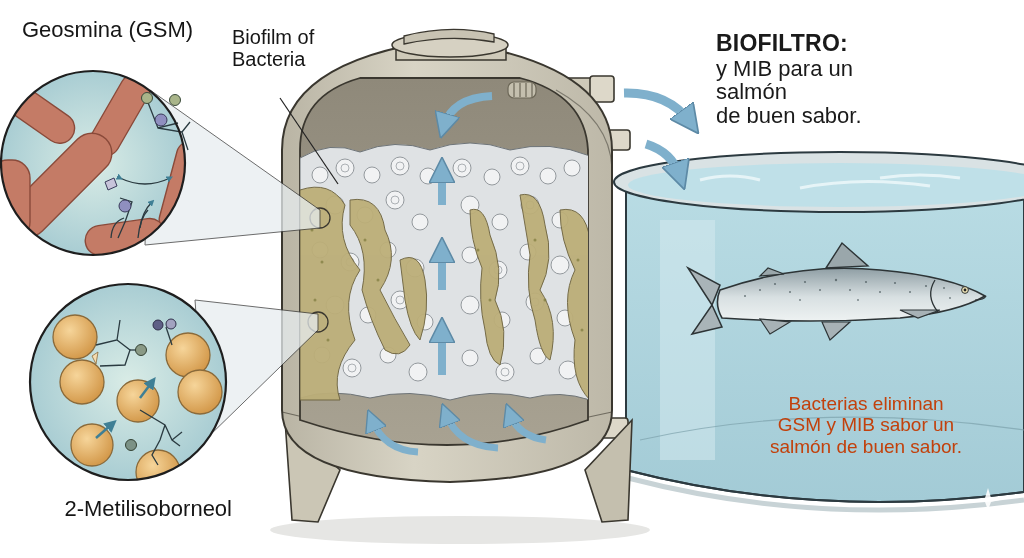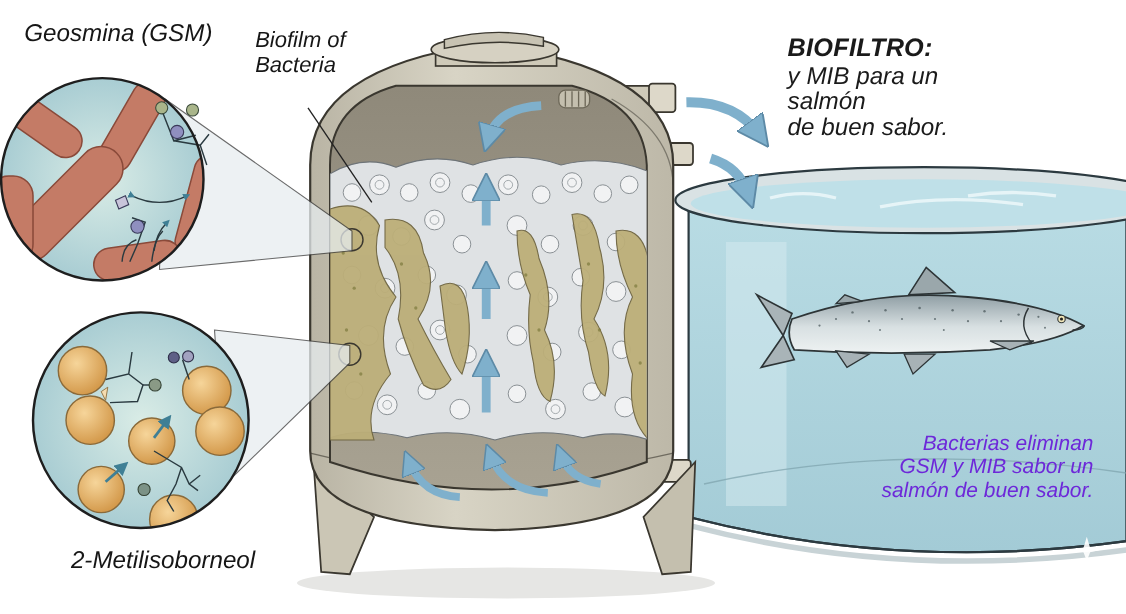--- a/index.html
+++ b/index.html
@@ -1,27 +1,27 @@
 <!DOCTYPE html>
 <html><head>
 <meta charset="utf-8">
 <style>
   html, body { margin:0; padding:0; }
   body { width:1024px; height:558px; background:#ffffff; overflow:hidden; position:relative;
          font-family:"Liberation Sans", "DejaVu Sans", sans-serif; color:#1a1a1a; }
-  .stage { position:absolute; left:0; top:0; width:876px; height:558px;font-style:italic; }
+  .stage { position:absolute; left:0; top:0; width:876px; height:558px; }
   svg.art { position:absolute; left:0; top:0; }
   .lbl { position:absolute; font-family:"Liberation Sans", sans-serif; color:#161616; line-height:1.08; }
   .lbl-gsm { left:22px; top:18px; font-size:22px; }
   .lbl-biofilm { left:232px; top:27px; font-size:20px; }
   .lbl-mib { left:20px; top:497px; font-size:22px; text-align:right; width:212px; }
   .title-block { position:absolute; left:716px; top:19px;margin-top:11px; }
   .title-block .t { font-size:23px; font-weight:bold; letter-spacing:0.2px; }
   .title-block .d { font-size:22px; line-height:1.06; }
-  .tank-text { position:absolute; left:738px; top:393px; width:256px; text-align:right; font-size:19px; line-height:1.12; color:#6d28d9; }
+  .tank-text { position:absolute; left:738px; top:393px; width:256px; text-align:center; font-size:19px; line-height:1.12; color:#c2410c; }
 </style>
 </head>
 <body>
 
 <div class="stage">
 
 <svg class="art" width="1024" height="558" viewBox="0 0 1024 558">
   <defs>
     <radialGradient id="insetBg" cx="50%" cy="50%" r="50%">
       <stop offset="0%" stop-color="#d9ece6"></stop>

